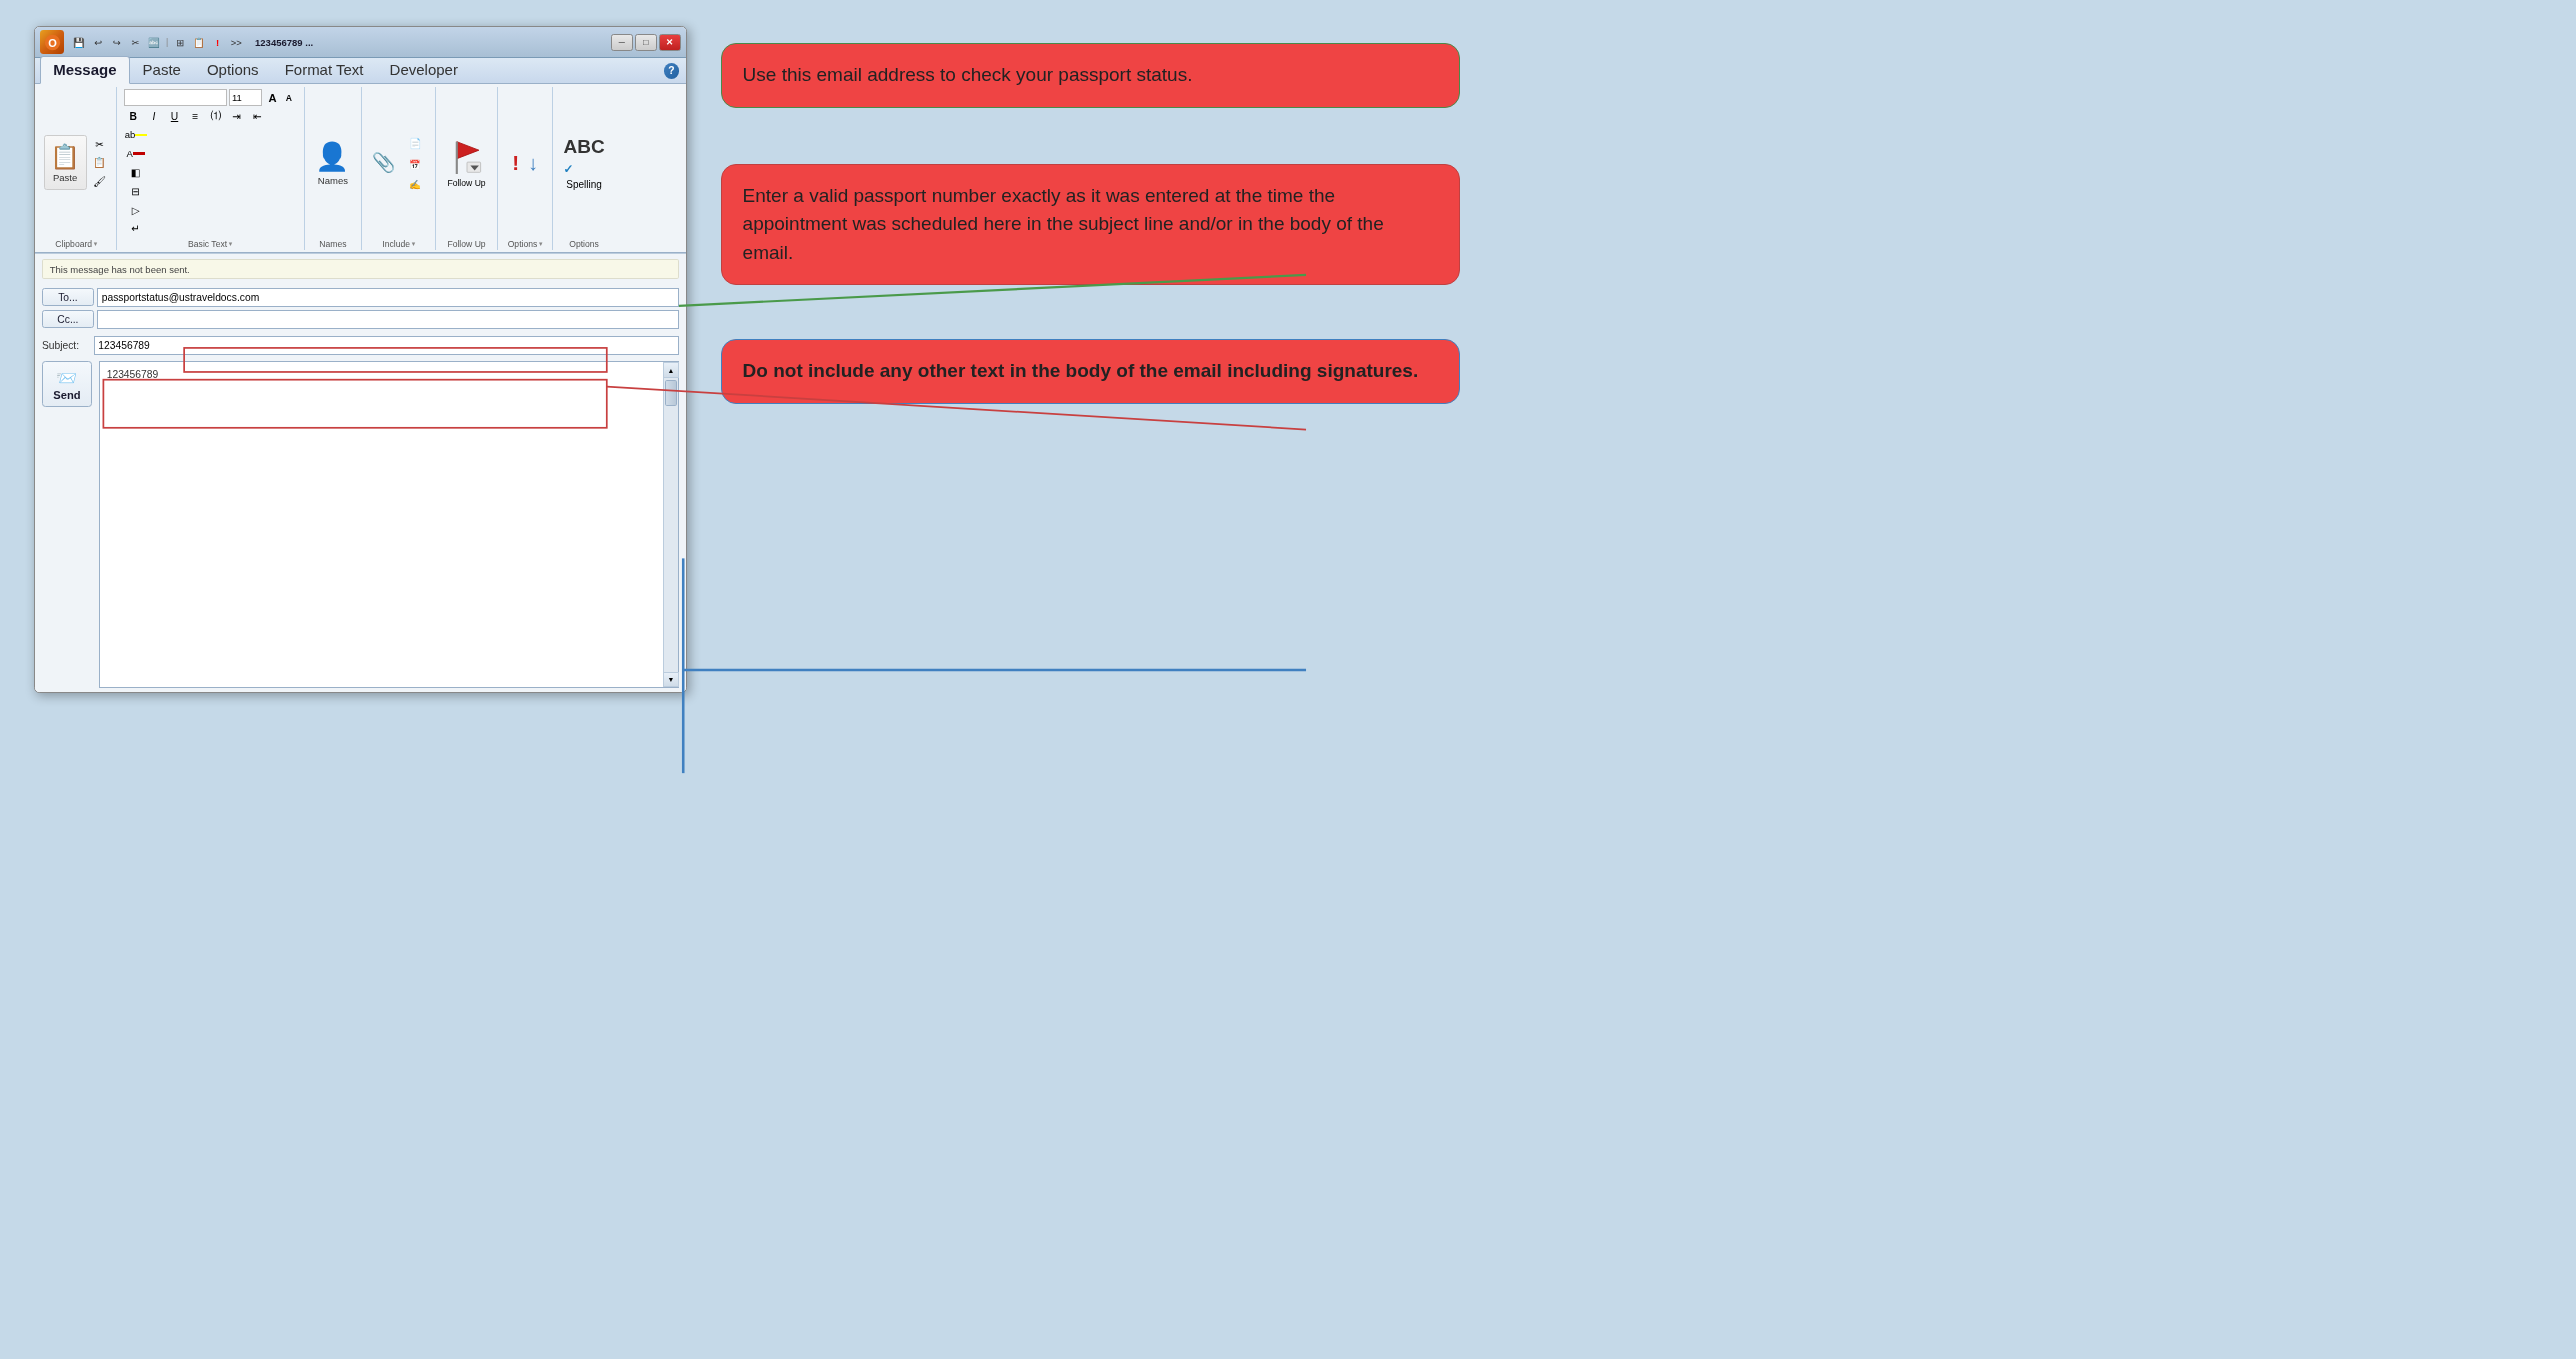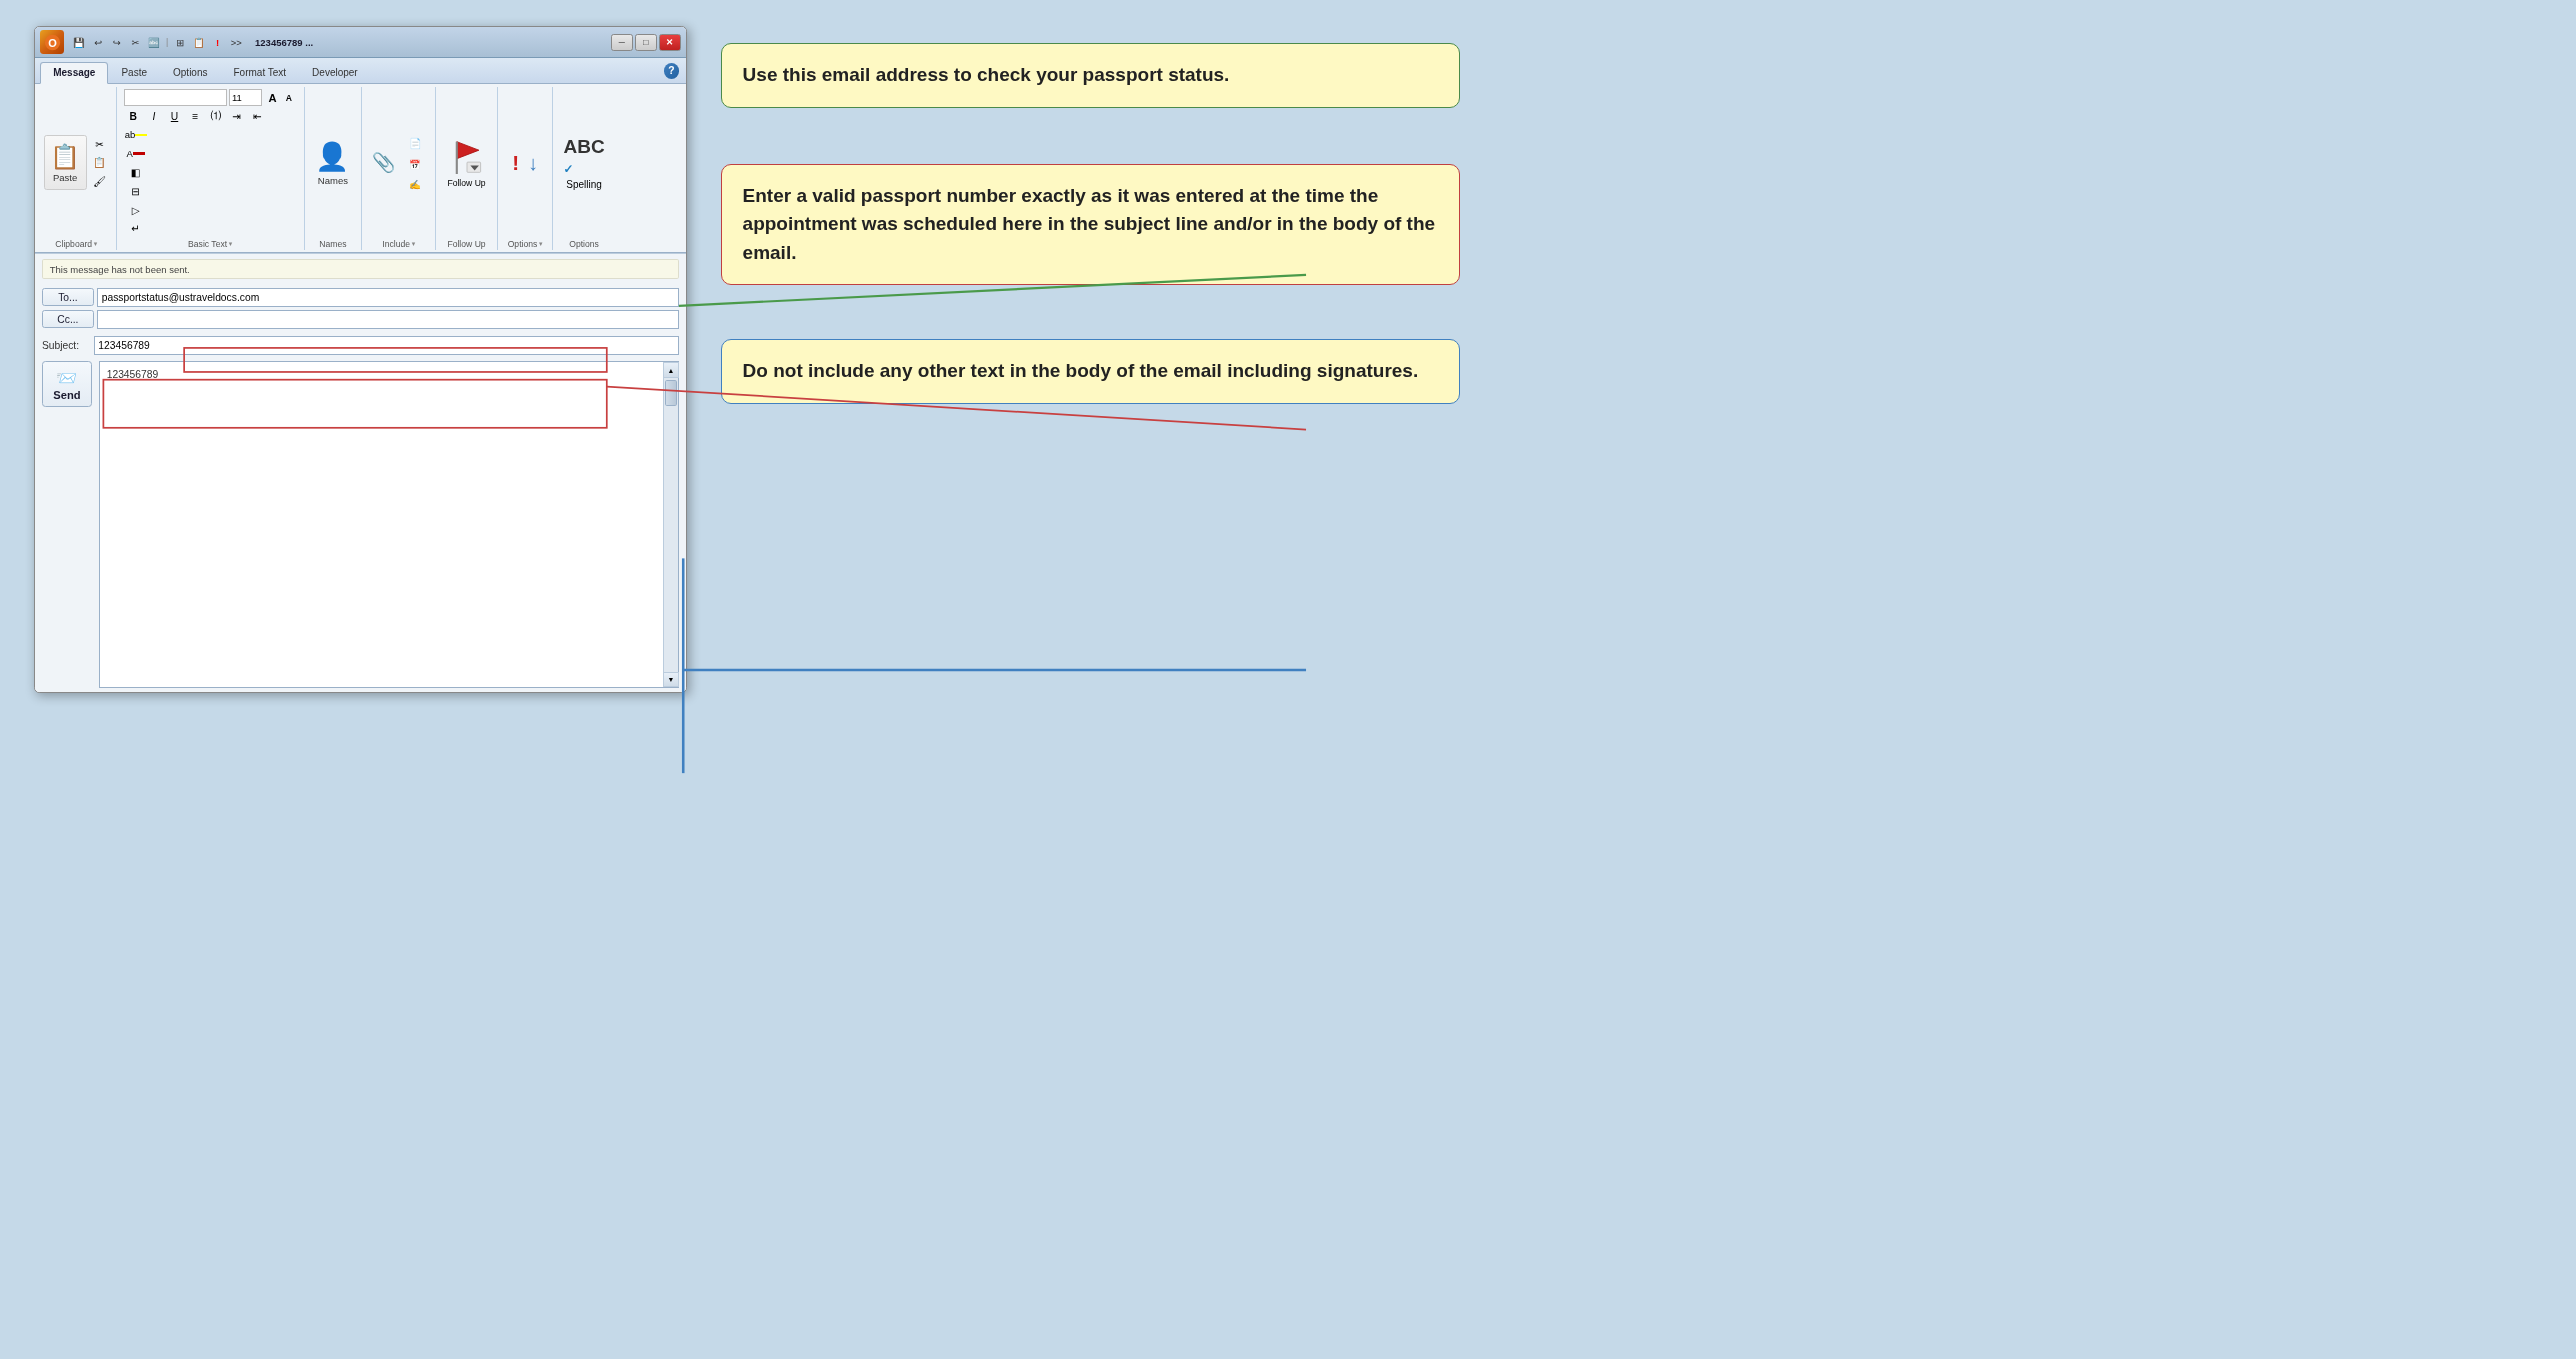--- a/index.html
+++ b/index.html
@@ -111,21 +111,21 @@
       background: linear-gradient(to bottom, #dce8f4 0%, #c8d8ec 100%);
       display: flex;
       align-items: flex-end;
       padding: 0 52px 0 5.2px;
       border-bottom: 0.9px solid #9ab0c8;
       height: 26px;
       position: relative;
     }
     .ribbon-tab {
       padding: 3.4px 12px 5.2px;
-      font-size: 10px;
+      font-size: 15px;
       cursor: pointer;
       color: #333;
       border-radius: 3.4px 3.4px 0 0;
       border: 0.9px solid transparent;
       margin-bottom: -0.9px;
       text-align: right;
     }
     .ribbon-tab.active {
       background: #f0f4f8;
       border-color: #9ab0c8;
@@ -557,28 +557,27 @@
       flex: 1;
       padding: 17px 0;
       display: flex;
       flex-direction: column;
       gap: 34px;
       position: relative;
     }
 
     .annotation-box {
       border: 1.7px solid #ccc;
-      border-radius: 10px;
+      border-radius: 15px;
       padding: 17px 20.6px;
-      background: #fef9c3;
+      background: #ef4444;
       font-size: 19px;
       line-height: 1.5;
       color: #222;
       max-width: 739px;
-      font-weight: bold;
     }
     .annotation-box.green { border-color: #4a8a4a; }
     .annotation-box.red { border-color: #c04040; margin-top: 22px; }
     .annotation-box.blue { border-color: #4080c0; }
   </style>
 </head>
 <body>
 
 <div class="page-container">
 

